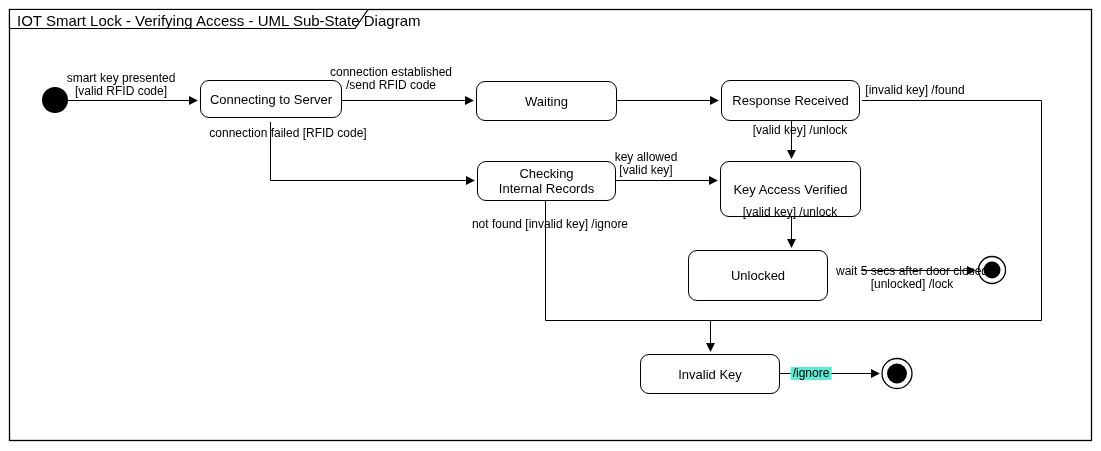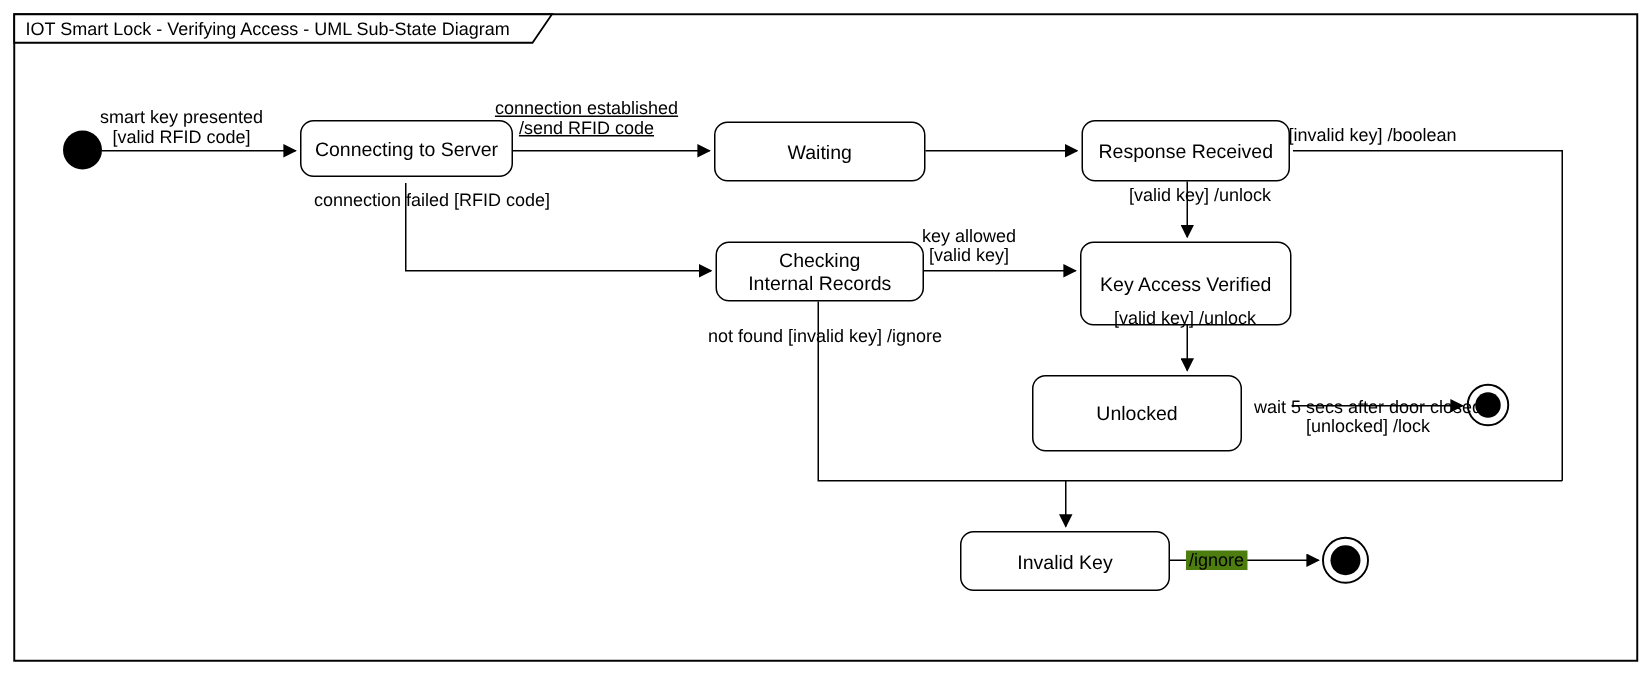--- a/index.html
+++ b/index.html
@@ -18,21 +18,21 @@
   .wires {
     position: absolute;
     left: 0; top: 0;
     width: 1101px;
     height: 451px;
   }
   .frame-title {
     position: absolute;
     left: 17px;
     top: 12px;
-    font-size: 12px;
+    font-size: 15px;
     color: #000000;
     white-space: nowrap;
   }
   .state {
     position: absolute;
     box-sizing: border-box;
     border: 1.5px solid #000000;
     border-radius: 9px;
     background: #ffffff;
     display: flex;
@@ -54,30 +54,30 @@
   .edge-label {
     position: absolute;
     transform: translateX(-50%);
     font-size: 12px;
     line-height: 13px;
     color: #000000;
     text-align: center;
     white-space: pre-line;
   }
   .lbl-initial   { left: 121px; top: 72px;  }
-  .lbl-connest   { left: 391px; top: 66px; text-decoration: underline;  }
+  .lbl-connest   { left: 391px; top: 66px;  }
   .lbl-serverresp{ left: 649px; top: 66px;  }
   .lbl-invignore { left: 915px; top: 84px;  }
   .lbl-connfail  { left: 288px; top: 127px; }
   .lbl-unlock1   { left: 800px; top: 124px; }
   .lbl-keyallow  { left: 646px; top: 151px; }
   .lbl-unlock2   { left: 790px; top: 206px; }
   .lbl-notfound  { left: 550px; top: 218px; }
   .lbl-wait5     { left: 912px; top: 237px; margin-top: 28px; }
-  .lbl-ignore    { left: 811px; top: 367px; background: #4d7c0f; padding: 0 2px; text-align: center; }
+  .lbl-ignore    { left: 811px; top: 367px; background: #5eead4; padding: 0 2px; text-align: center; }
 </style>
 </head>
 <body>
 
 <div class="canvas">
 
   <svg class="wires" viewBox="0 0 1101 451" xmlns="http://www.w3.org/2000/svg" fill="none" stroke="#000000" stroke-width="1">
     <defs>
       <marker id="arrow" viewBox="0 0 10 10" refX="9" refY="5" markerWidth="9" markerHeight="9" orient="auto-start-reverse">
         <path d="M0,0 L10,5 L0,10 z" fill="#000000" stroke="none"></path>
@@ -122,21 +122,21 @@
   <div class="state checking">Checking
 Internal Records</div>
   <div class="state verified">Key Access Verified</div>
   <div class="state unlocked">Unlocked</div>
   <div class="state invalid">Invalid Key</div>
 
   <div class="edge-label lbl-initial">smart key presented
 [valid RFID code]</div>
   <div class="edge-label lbl-connest">connection established
 /send RFID code</div>
-  <div class="edge-label lbl-invignore">[invalid key] /boolean</div>
+  <div class="edge-label lbl-invignore">[invalid key] /found</div>
   <div class="edge-label lbl-connfail">connection failed [RFID code]</div>
   <div class="edge-label lbl-unlock1">[valid key] /unlock</div>
   <div class="edge-label lbl-keyallow">key allowed
 [valid key]</div>
   <div class="edge-label lbl-unlock2">[valid key] /unlock</div>
   <div class="edge-label lbl-notfound">not found [invalid key] /ignore</div>
   <div class="edge-label lbl-wait5">wait 5 secs after door closed
 [unlocked] /lock</div>
   <div class="edge-label lbl-ignore">/ignore</div>
 

